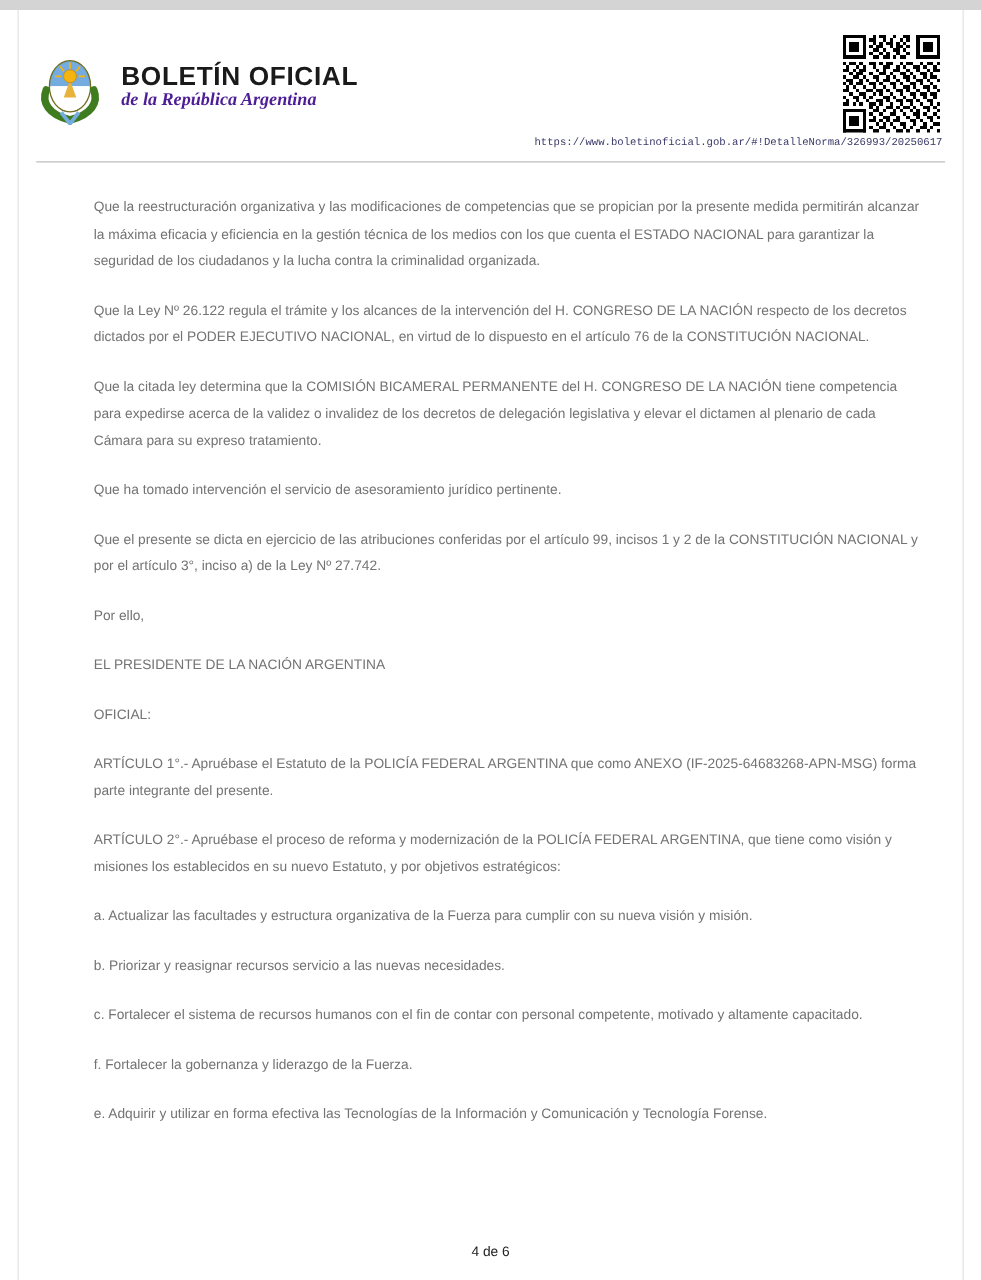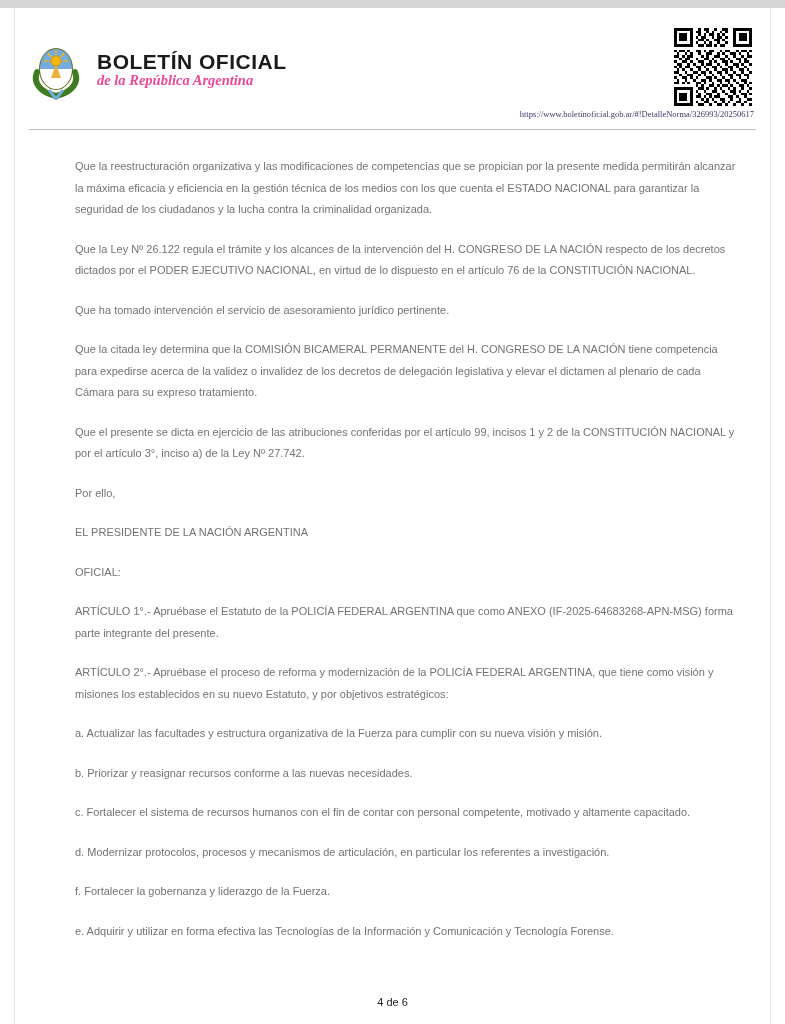--- a/index.html
+++ b/index.html
@@ -64,39 +64,39 @@
   .brand-title {
     font-size: 21px;
     font-weight: bold;
     letter-spacing: 0.5px;
     color: #1a1a1a;
     font-family: "Liberation Sans", sans-serif;
   }
   .brand-sub {
     font-size: 14.5px;
     font-style: italic;
-    color: #ec4899;
+    color: #4c1d95;
     margin-top: 3px;
     font-family: "Liberation Serif", serif;
     font-weight: bold;
   }
   .qr {
     position: absolute;
     right: 18px;
     top: 20px;
     width: 78px;
     height: 78px;
   }
   .url {
     position: absolute;
     right: 16px;
     top: 101px;
     font-size: 8.5px;
     color: #3a3a6a;
-    font-family: Liberation Serif, serif;
+    font-family: Liberation Mono, monospace;
   }
   .rule {
     position: absolute;
     left: 14px;
     right: 14px;
     top: 121px;
     height: 1px;
     background: #bdbdbd;
   }
   
@@ -401,32 +401,31 @@
         </svg>
       </span>
 
       <div class="url">https://www.boletinoficial.gob.ar/#!DetalleNorma/326993/20250617</div>
       <div class="rule"></div>
     </div>
 
     <div class="content">
       <p class="para">Que la reestructuración organizativa y las modificaciones de competencias que se propician por la presente medida permitirán alcanzar la máxima eficacia y eficiencia en la gestión técnica de los medios con los que cuenta el ESTADO NACIONAL para garantizar la seguridad de los ciudadanos y la lucha contra la criminalidad organizada.</p>
       <p class="para">Que la Ley Nº 26.122 regula el trámite y los alcances de la intervención del H. CONGRESO DE LA NACIÓN respecto de los decretos dictados por el PODER EJECUTIVO NACIONAL, en virtud de lo dispuesto en el artículo 76 de la CONSTITUCIÓN NACIONAL.</p>
+      <p class="para">Que la citada ley determina que la COMISIÓN BICAMERAL PERMANENTE del H. CONGRESO DE LA NACIÓN tiene competencia para expedirse acerca de la validez o invalidez de los decretos de delegación legislativa y elevar el dictamen al plenario de cada Cámara para su expreso tratamiento.</p>
       <p class="para">Que ha tomado intervención el servicio de asesoramiento jurídico pertinente.</p>
-      <p class="para">Que la citada ley determina que la COMISIÓN BICAMERAL PERMANENTE del H. CONGRESO DE LA NACIÓN tiene competencia para expedirse acerca de la validez o invalidez de los decretos de delegación legislativa y elevar el dictamen al plenario de cada Cámara para su expreso tratamiento.</p>
       <p class="para">Que el presente se dicta en ejercicio de las atribuciones conferidas por el artículo 99, incisos 1 y 2 de la CONSTITUCIÓN NACIONAL y por el artículo 3°, inciso a) de la Ley Nº 27.742.</p>
       <p class="para">Por ello,</p>
       <p class="para">EL PRESIDENTE DE LA NACIÓN ARGENTINA</p>
       <p class="para">OFICIAL:</p>
       <p class="para">ARTÍCULO 1°.- Apruébase el Estatuto de la POLICÍA FEDERAL ARGENTINA que como ANEXO (IF-2025-64683268-APN-MSG) forma parte integrante del presente.</p>
       <p class="para">ARTÍCULO 2°.- Apruébase el proceso de reforma y modernización de la POLICÍA FEDERAL ARGENTINA, que tiene como visión y misiones los establecidos en su nuevo Estatuto, y por objetivos estratégicos:</p>
       <p class="para">a. Actualizar las facultades y estructura organizativa de la Fuerza para cumplir con su nueva visión y misión.</p>
-      <p class="para">b. Priorizar y reasignar recursos conforme a las nuevas necesidades.</p>
+      <p class="para">b. Priorizar y reasignar recursos servicio a las nuevas necesidades.</p>
       <p class="para">c. Fortalecer el sistema de recursos humanos con el fin de contar con personal competente, motivado y altamente capacitado.</p>
-      <p class="para">d. Modernizar protocolos, procesos y mecanismos de articulación, en particular los referentes a investigación.</p>
       <p class="para">f. Fortalecer la gobernanza y liderazgo de la Fuerza.</p>
       <p class="para">e. Adquirir y utilizar en forma efectiva las Tecnologías de la Información y Comunicación y Tecnología Forense.</p>
 
     </div>
 
     <div class="footer">4 de 6</div>
   </div>
 </div>
 
 </body></html>

